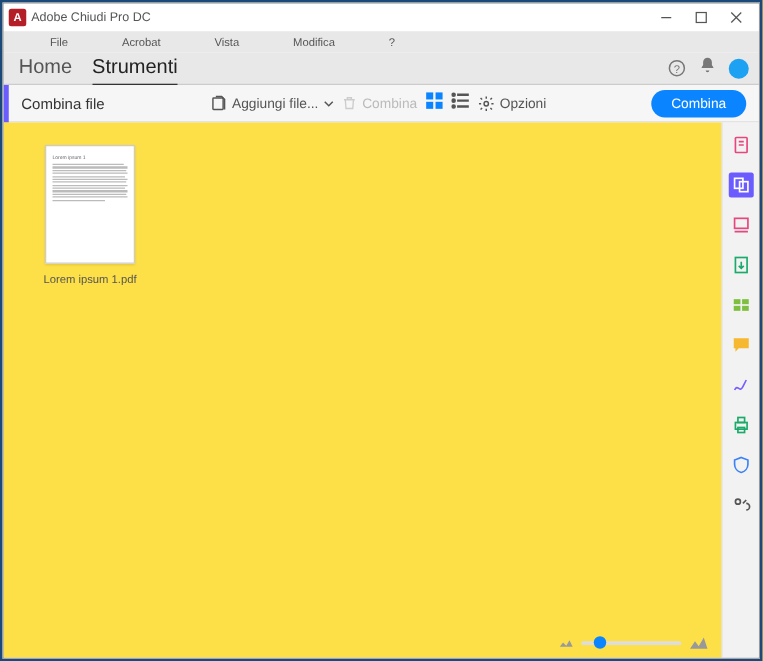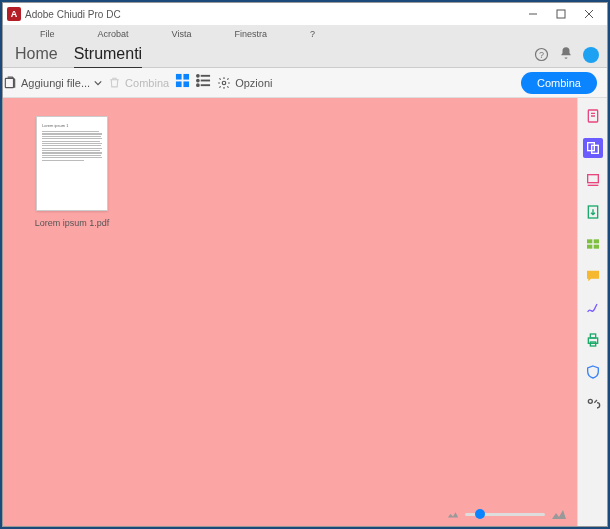--- a/index.html
+++ b/index.html
@@ -32,21 +32,21 @@
   .tb-btn { display: flex; align-items: center; gap: 4px; font-size: 11px; color: #555; cursor: pointer; }
   .tb-btn.disabled { color: #bbb; cursor: default; }
   .tb-btn svg { flex-shrink: 0; }
   .view-toggle { display: flex; gap: 6px; }
   .view-icon { cursor: pointer; }
   .toolbar-right { display: flex; align-items: center; gap: 8px; }
   .btn-primary { background: #0a84ff; color: #fff; border: none; border-radius: 14px; padding: 5px 16px; font-size: 11px; cursor: pointer; }
   .btn-secondary { background: #fff; color: #333; border: 1px solid #999; border-radius: 14px; padding: 4px 14px; font-size: 11px; cursor: pointer; }
 
   .main { flex: 1; display: flex; min-height: 0; }
-  .content { flex: 1; background: #fca5a5; padding: 18px 24px; display: flex; gap: 51px; align-items: flex-start; position: relative; overflow: hidden; }
+  .content { flex: 1; background: #fde047; padding: 18px 24px; display: flex; gap: 51px; align-items: flex-start; position: relative; overflow: hidden; }
   .thumb { width: 90px; display: flex; flex-direction: column; align-items: center; gap: 7px; cursor: pointer; }
   .page { width: 72px; height: 95px; border: 1px solid #ccc; background: #fff; box-shadow: 0 1px 2px rgba(0,0,0,0.12); padding: 6px 5px; overflow: hidden; }
   .page-head { font-size: 4px; color: #666; margin-bottom: 3px; }
   .page-lines { display: flex; flex-direction: column; gap: 1.2px; }
   .page-line { height: 1.2px; background: #bbb; }
   .thumb-label { font-size: 9px; color: #555; text-align: center; width: 100px; overflow: hidden; white-space: nowrap; }
 
   .zoom-bar { position: absolute; bottom: 6px; right: 10px; display: flex; align-items: center; gap: 6px; }
   .zoom-track { width: 80px; height: 3px; background: #ddd; position: relative; border-radius: 2px; }
   .zoom-handle { position: absolute; left: 10px; top: -4px; width: 10px; height: 10px; background: #0a84ff; border-radius: 50%; cursor: pointer; }
@@ -83,21 +83,21 @@
             <line x1="9" y1="1" x2="1" y2="9" stroke-width="1"></line>
           </svg>
         </div>
     </div>
   </div>
 
   <div class="menubar">
     <span>File</span>
     <span>Acrobat</span>
     <span>Vista</span>
-    <span>Finestra</span>
+    <span>Modifica</span>
     <span>?</span>
   </div>
 
   <div class="tabbar">
     <div class="tabbar-left">
       <div class="tab">Home</div>
       <div class="tab active">Strumenti</div>
     </div>
     <div class="tabbar-right">
       <div class="circle-icon">
@@ -107,20 +107,24 @@
           </svg>
         </div>
       <div><svg width="14" height="14" viewBox="0 0 24 24" fill="#777">
             <path d="M12 2a6 6 0 0 0-6 6v4l-2 3v1h16v-1l-2-3V8a6 6 0 0 0-6-6zm0 20a2.5 2.5 0 0 0 2.5-2.5h-5A2.5 2.5 0 0 0 12 22z"></path>
           </svg></div>
       <div class="avatar"></div>
     </div>
   </div>
 
   <div class="toolbar">
+    <div class="toolbar-left">
+      <div class="accent-strip"></div>
+      <div class="toolbar-title">Combina file</div>
+    </div>
     <div class="toolbar-mid">
       <div class="tb-btn">
         <svg width="14" height="14" viewBox="0 0 24 24" fill="none" stroke="#555" stroke-width="2">
             <rect x="4" y="4" width="14" height="16" rx="1"></rect>
             <path d="M8 2h8l4 4v14"></path>
           </svg>
         <span>Aggiungi file...</span>
         <svg width="8" height="8" viewBox="0 0 10 10">
             <path d="M1 3l4 4 4-4" fill="none" stroke="#555" stroke-width="1.5"></path>
           </svg>

